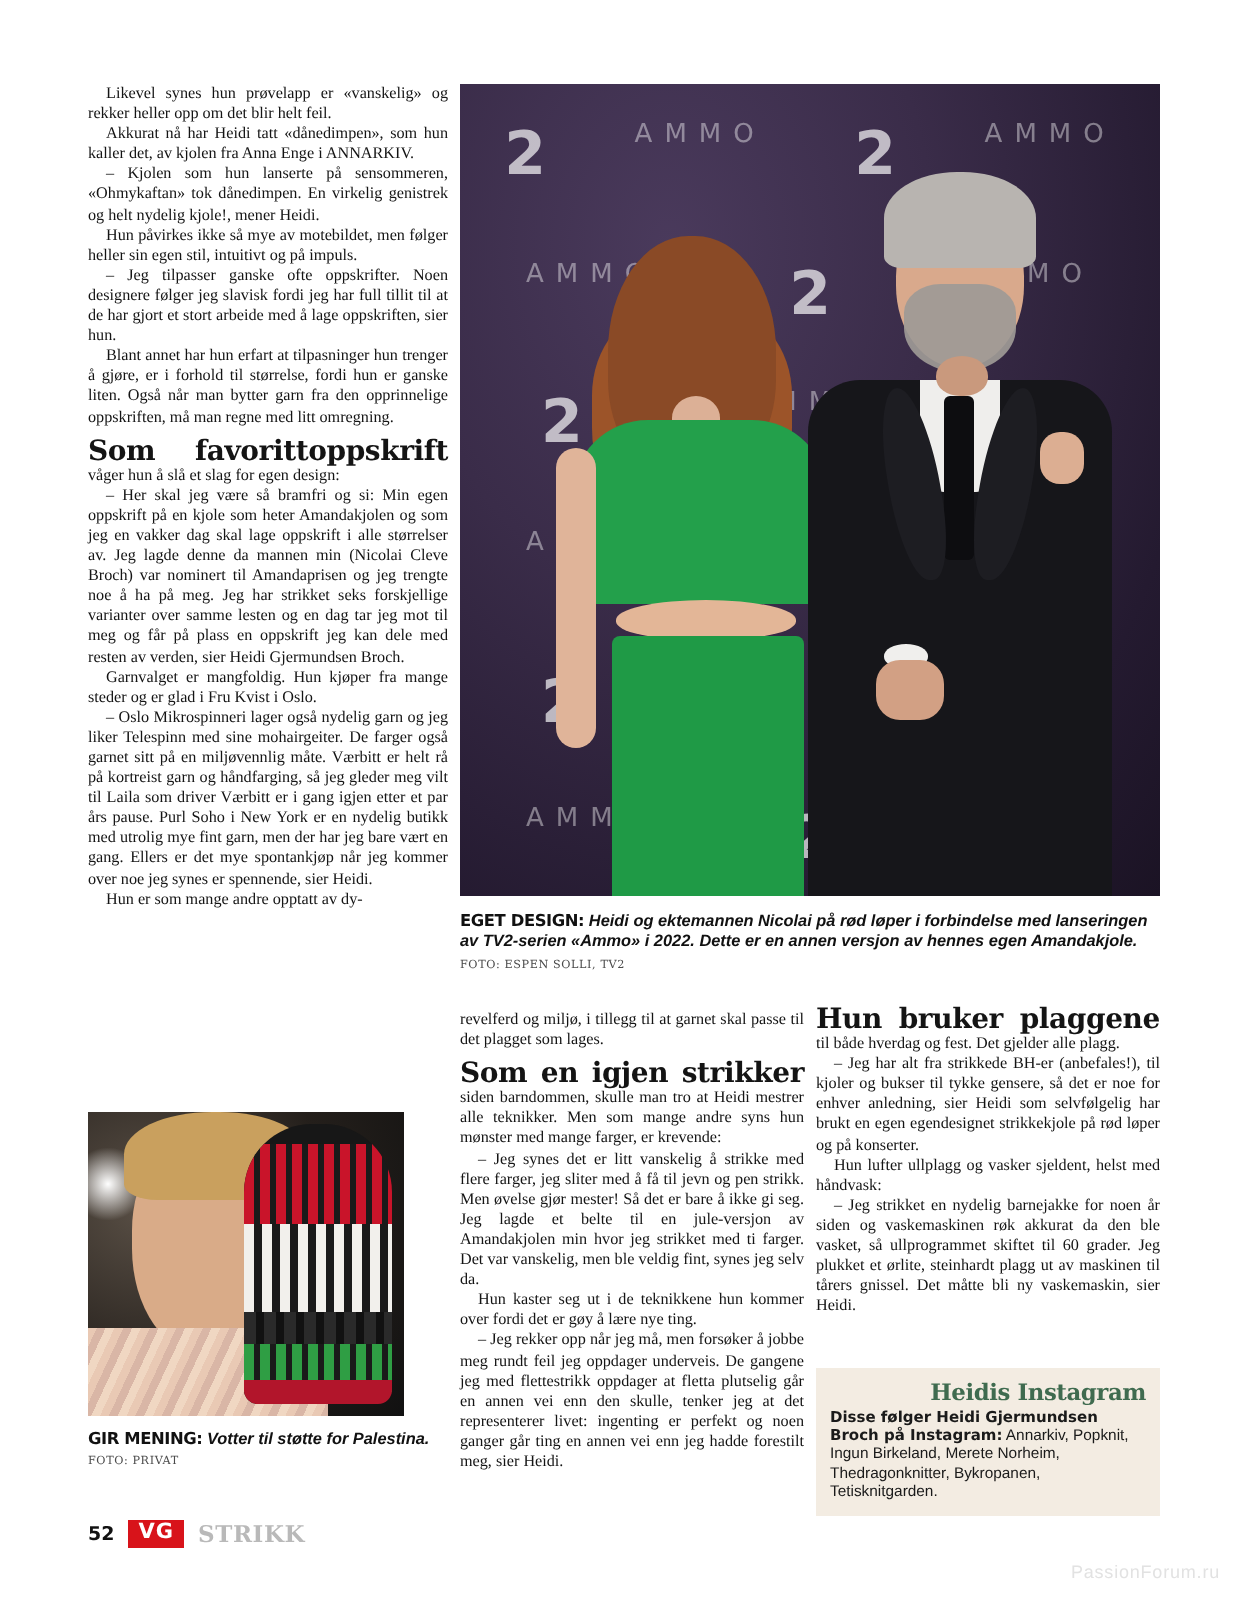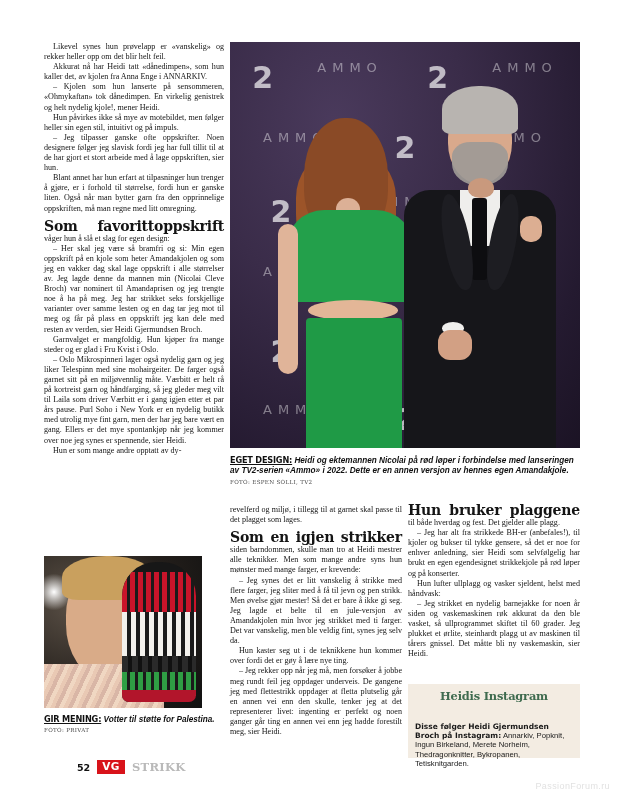--- a/index.html
+++ b/index.html
@@ -71,21 +71,21 @@
   .m-tie  { left: 74px; top: 112px; width: 15px; height: 82px; background: #0d0d10; border-radius: 3px; }
   .m-lapL { left: 46px; top: 108px; width: 26px; height: 96px; background: #1d1d22; transform: skewX(10deg); }
   .m-lapR { left: 92px; top: 108px; width: 26px; height: 96px; background: #1d1d22; transform: skewX(-10deg); }
   .m-cuff { left: 44px; top: 236px; width: 22px; height: 12px; background: #f0efed; }
   .m-hand { left: 40px; top: 244px; width: 34px; height: 30px; background: #d2a084; border-radius: 12px; }
   .m-armw { left: 122px; top: 130px; width: 22px; height: 26px; background: #dcae92; border-radius: 10px; }
 
   
   .cap-main { position: absolute; left: 230px; top: 455px; width: 350px; }
   .cap-text { font-family: "Liberation Sans", sans-serif; font-size: 8.2px; line-height: 10.4px; color: #111; }
-  .cap-kicker { font-family: "DejaVu Sans", sans-serif; font-weight: 700; letter-spacing: -.2px; text-decoration: underline; }
+  .cap-kicker { font-family: "DejaVu Sans", sans-serif; font-weight: 700; letter-spacing: -.2px; }
   .cap-it { font-style: italic; font-weight: bold; }
   .cap-credit { font-family: "DejaVu Serif", serif; font-size: 5.6px; letter-spacing: .3px; color: #4a4a4a; }
 
   
   .col-mid   { position: absolute; left: 230px; top: 505px; width: 172px; }
   .col-right { position: absolute; left: 408px; top: 505px; width: 172px; }
 
   
   .photo-mitten {
     position: absolute; left: 44px; top: 556px; width: 158px; height: 152px;
@@ -112,28 +112,28 @@
 
   .cap-mitten { position: absolute; left: 44px; top: 714px; width: 180px; }
 
   
   .ig-box {
     position: absolute; left: 408px; top: 684px; width: 172px; height: 74px;
     background: #f3ece2; padding: 5px 7px 6px;
   }
   .ig-title {
     font-family: "DejaVu Serif", serif; font-weight: 700; font-size: 11.4px;
-    text-align: center; color: #3f6b4f; letter-spacing: -.2px; margin-bottom: 19px;
+    text-align: right; color: #3f6b4f; letter-spacing: -.2px; margin-bottom: 1px;
   }
   .ig-body { font-family: "Liberation Sans", sans-serif; font-size: 7.7px; line-height: 9.2px; color: #1a1a1a; }
   .ig-strong { font-family: "DejaVu Sans", sans-serif; font-weight: 700; font-size: 7.5px; }
 
   
   .footer { position: absolute; left: 44px; top: 760px; display: flex; align-items: center; gap: 7px; }
-  .pg-num { font-family: "DejaVu Sans", sans-serif; font-weight: 700; font-size: 9.5px; color: #111; margin-left: 33px; }
+  .pg-num { font-family: "DejaVu Sans", sans-serif; font-weight: 700; font-size: 9.5px; color: #111; }
   .vg-logo {
     background: #d8131a; color: #fff; font-family: "DejaVu Sans", sans-serif; font-weight: 700;
     font-size: 10.5px; letter-spacing: .5px; padding: 1px 5px 2px; line-height: 1;
   }
   .vg-word { font-family: "DejaVu Serif", serif; font-weight: 700; font-size: 11.5px; color: #b9b9b9; letter-spacing: .3px; }
 
   .watermark {
     position: absolute; right: 10px; bottom: 9px;
     font-family: "Liberation Sans", sans-serif; font-size: 9px;
     color: #e2e2e2; letter-spacing: .4px; padding-left: 20px;

